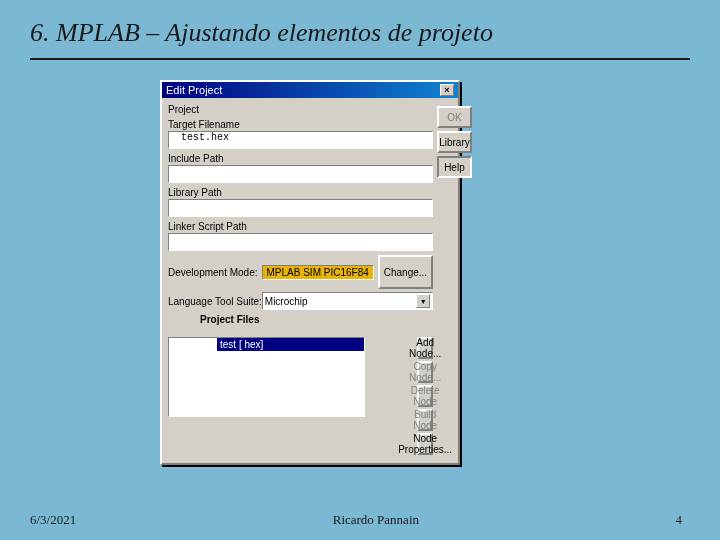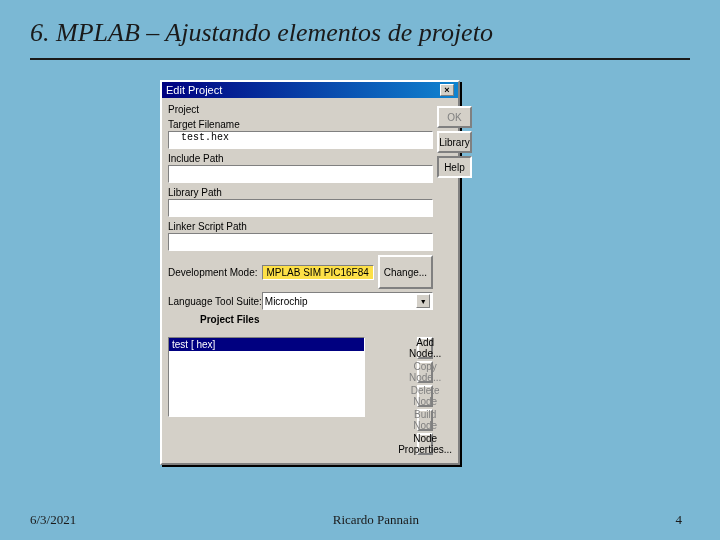--- a/index.html
+++ b/index.html
@@ -155,21 +155,21 @@
       margin-bottom: 3px;
     }
 
     .dev-mode-label {
       font-family: 'Tahoma', 'Arial', sans-serif;
       font-size: 10px;
       white-space: nowrap;
     }
 
     .dev-mode-value {
-      background: #fde047;
+      background: #eab308;
       border: 1px solid;
       border-top-color: #808080;
       border-left-color: #808080;
       border-right-color: #fff;
       border-bottom-color: #fff;
       font-family: 'Tahoma', 'Arial', sans-serif;
       font-size: 10px;
       padding: 1px 4px;
       white-space: nowrap;
     }
@@ -254,20 +254,21 @@
     .file-list-item {
       font-family: 'Tahoma', 'Arial', sans-serif;
       font-size: 10px;
       padding: 1px 3px;
       cursor: pointer;
     }
 
     .file-list-item-selected {
       background: #000080;
       color: #fff;
+      margin-left: 48px;
     }
 
     .file-buttons {
       display: flex;
       flex-direction: column;
       gap: 2px;
       width: 64px;
       padding-left: 48px;
     }
 

